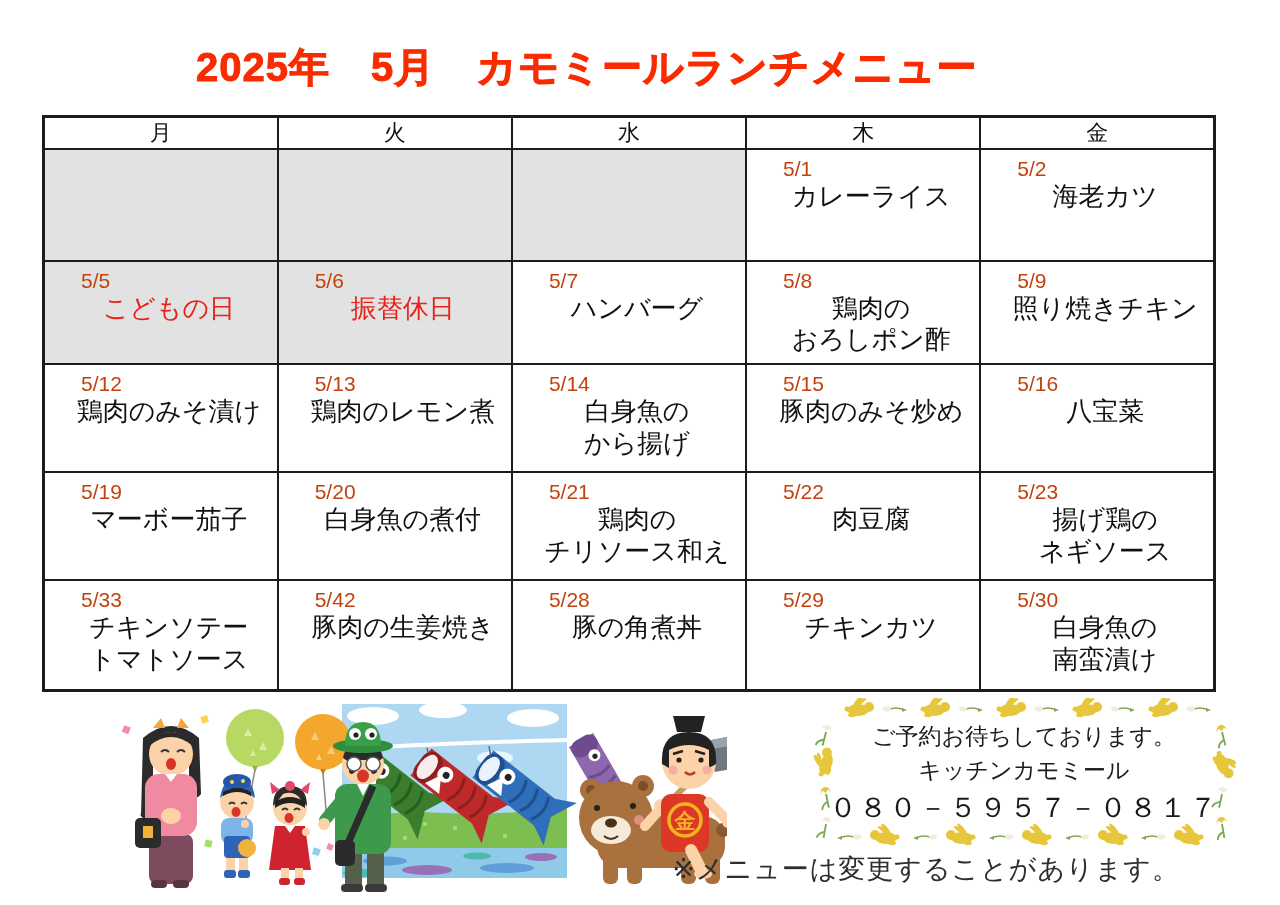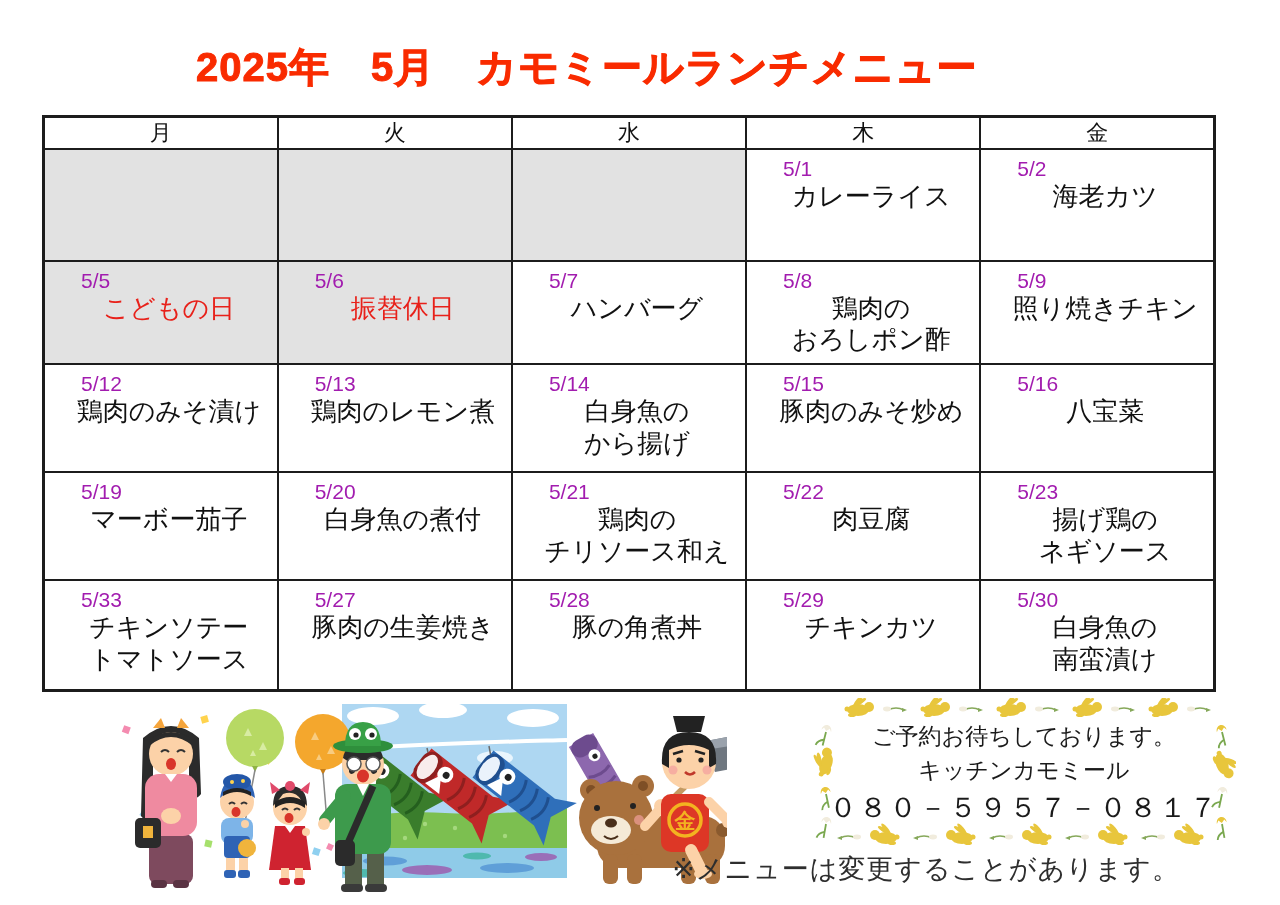--- a/index.html
+++ b/index.html
@@ -18,21 +18,21 @@
   .price-oval span{font-size:34px;color:#1a1a1a;letter-spacing:4px;}
 
   
   table.cal{position:absolute;left:42px;top:115px;width:1174px;border-collapse:collapse;table-layout:fixed;
     border:3px solid #1c1c1c;}
   table.cal th,table.cal td{border:2px solid #1c1c1c;padding:0;vertical-align:top;}
   table.cal th{height:28px;font-size:22px;font-weight:500;color:#111;background:#fff;text-align:center;vertical-align:middle;}
   td.c{background:#ffffff;}
   td.gray{background:#e2e2e2;}
   .cellwrap{display:flex;flex-direction:column;width:100%;height:100%;}
-  .date{font-size:21px;color:#a21caf;text-align:left;padding:7px 1px 0 36px;height:24px;}
+  .date{font-size:21px;color:#c2410c;text-align:left;padding:7px 1px 0 36px;height:24px;}
   .menu{flex:1;display:flex;align-items:center;justify-content:center;
     font-size:26px;color:#111;text-align:center;line-height:1.2;white-space:pre-line;padding-bottom:8px;padding-left:16px;}
   .menu.holiday{color:#e8211a;}
 
   
   .contact-box{position:absolute;left:812px;top:698px;width:424px;height:150px;background:#fff;text-align:center;}
   .contact-box svg.frame{position:absolute;left:0;top:0;width:100%;height:100%;}
   .contact-text{position:absolute;left:0;top:0;width:100%;height:100%;
     display:flex;flex-direction:column;align-items:center;justify-content:center;gap:3px;padding-top:2px;box-sizing:border-box;}
   .contact-text .l1,.contact-text .l2{font-size:23px;color:#1a1a1a;}
@@ -206,21 +206,21 @@
       <tr style="height:110px">
         <td class="c">
             <div class="cellwrap">
               <div class="date">5/33</div>
               <div class="menu">チキンソテー
 トマトソース</div>
             </div>
           </td>
         <td class="c">
             <div class="cellwrap">
-              <div class="date">5/27</div>
+              <div class="date">5/42</div>
               <div class="menu">豚肉の生姜焼き</div>
             </div>
           </td>
         <td class="c">
             <div class="cellwrap">
               <div class="date">5/28</div>
               <div class="menu">豚の角煮丼</div>
             </div>
           </td>
         <td class="c">

